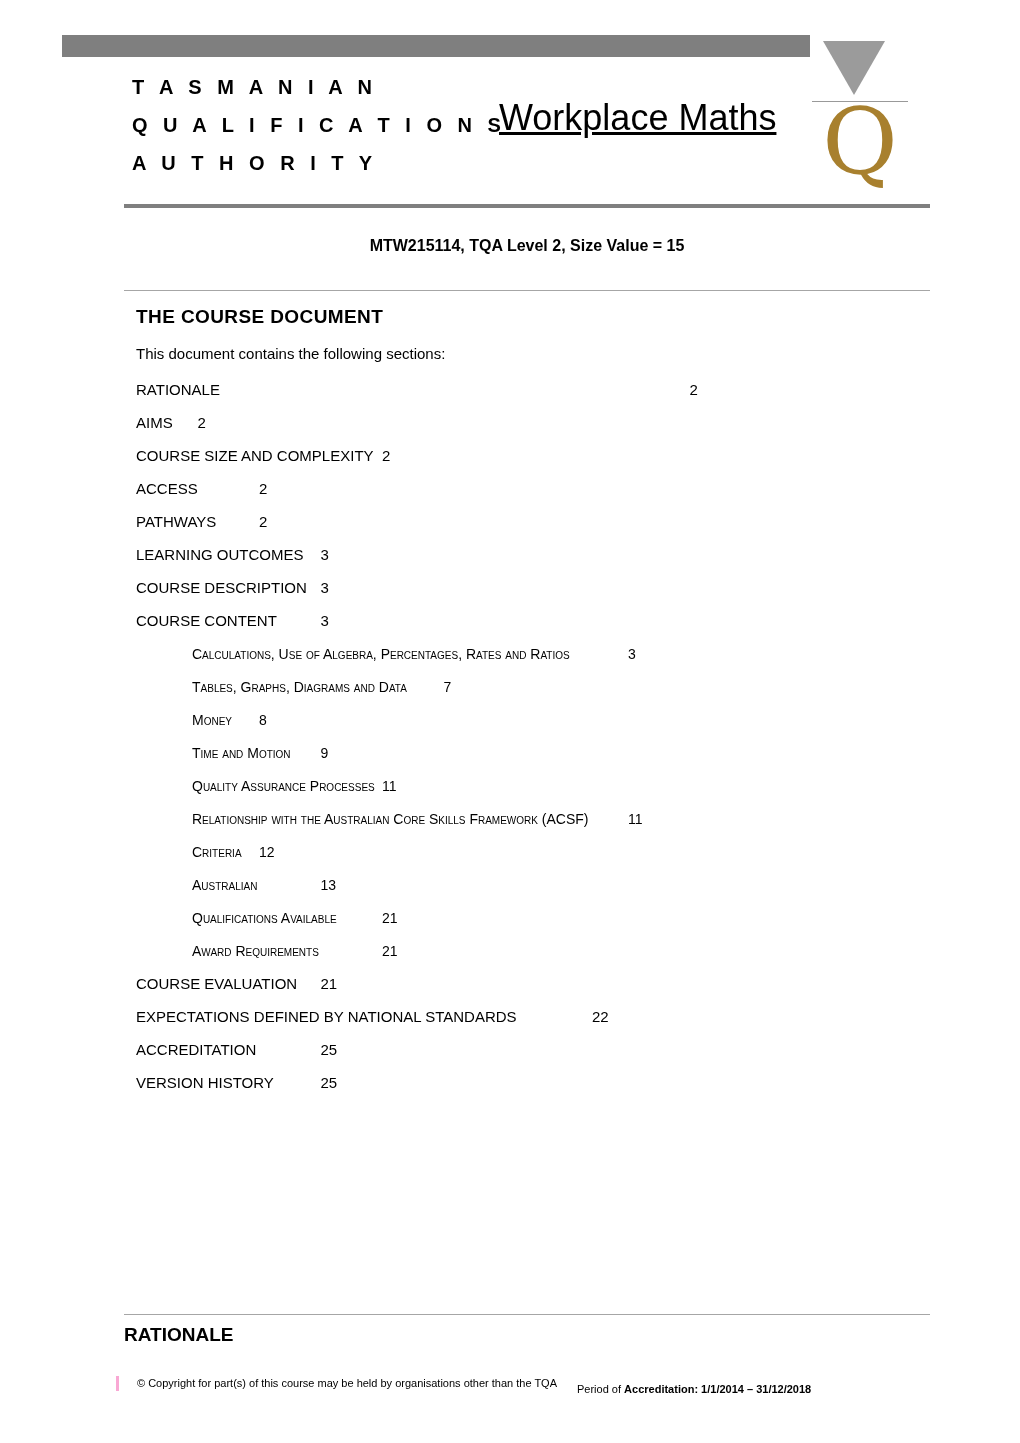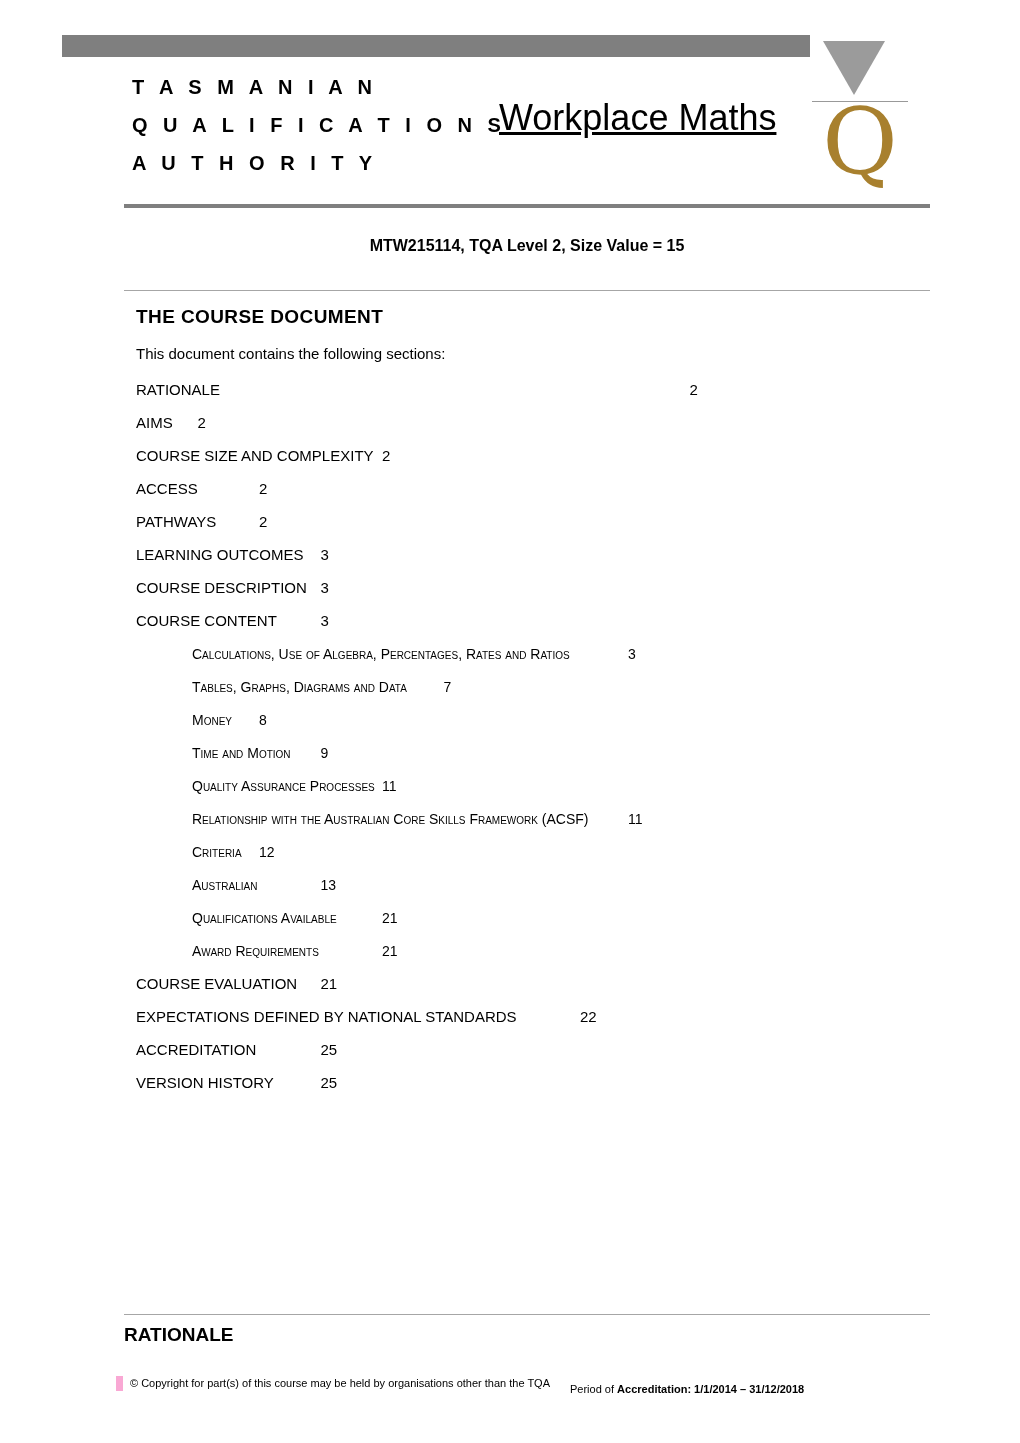--- a/index.html
+++ b/index.html
@@ -29,21 +29,21 @@
   .toc-row { position:relative; font-size:15px; line-height:20px; margin-bottom:13px; white-space:nowrap; }
   .toc-row.sub { padding-left:56px; font-size:14px; font-variant:small-caps; }
   .toc-page { position:absolute; top:0; left:700px; }
 
   
   .rationale-rule { position:absolute; left:124px; top:1314px; width:806px; height:1px; background:#a6a6a6; }
   .rationale-heading { position:absolute; left:124px; top:1324px; font-size:19px; font-weight:bold; }
 
   
   .footer { position:absolute; left:116px; top:1376px; width:814px; font-size:11px;
-    border-left:7px solid #f9a8d4; padding-left:7px; }
+    border-left:3px solid #f9a8d4; padding-left:18px; }
   .footer-row { position:relative; line-height:15px; white-space:nowrap; }
   .footer-date { position:absolute; left:182px; top:0; }
   .footer-period { position:absolute; left:440px; top:6px; }
 </style>
 </head>
 <body>
 
 <div class="page" style="--bar-gray: #7f7f7f; --tri-gray: #9b9b9b; --gold: #a8802e;">
 
   <div class="top-bar"></div>
@@ -138,21 +138,21 @@
         <div class="toc-row sub">
       <span class="toc-label">Award Requirements</span>
       <span class="toc-page" style="left: 246px;">21</span>
     </div>
         <div class="toc-row">
       <span class="toc-label">COURSE EVALUATION</span>
       <span class="toc-page" style="left: 184.5px;">21</span>
     </div>
         <div class="toc-row">
       <span class="toc-label">EXPECTATIONS DEFINED BY NATIONAL STANDARDS</span>
-      <span class="toc-page" style="left: 444px;">22</span>
+      <span class="toc-page" style="left: 456px;">22</span>
     </div>
         <div class="toc-row">
       <span class="toc-label">ACCREDITATION</span>
       <span class="toc-page" style="left: 184.5px;">25</span>
     </div>
         <div class="toc-row">
       <span class="toc-label">VERSION HISTORY</span>
       <span class="toc-page" style="left: 184.5px;">25</span>
     </div>
       </div>

